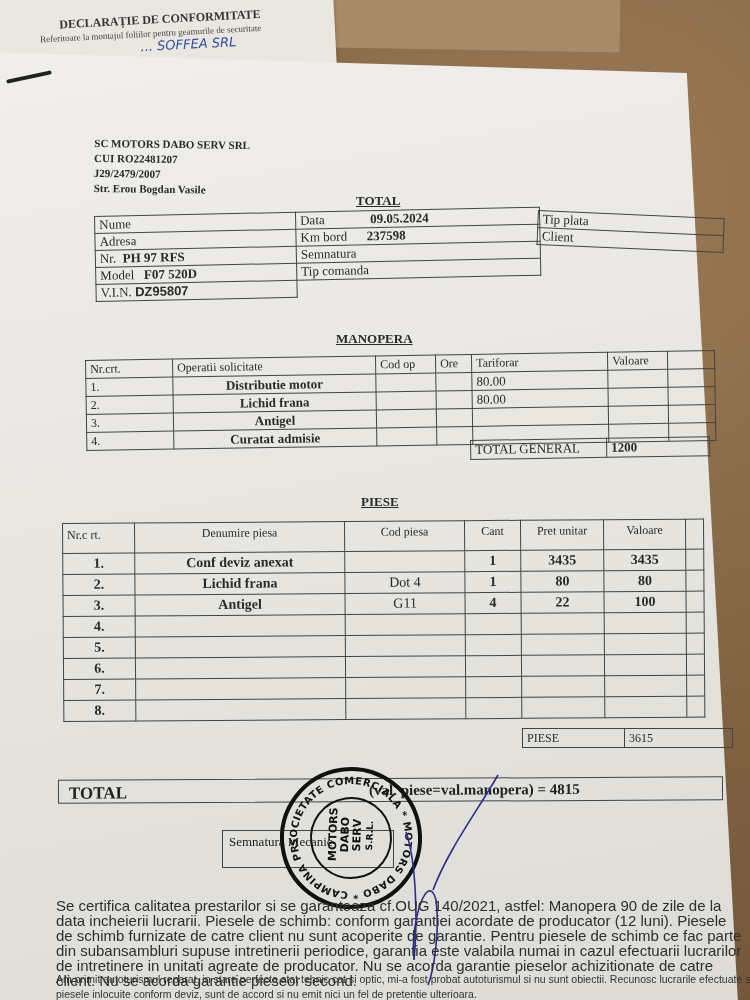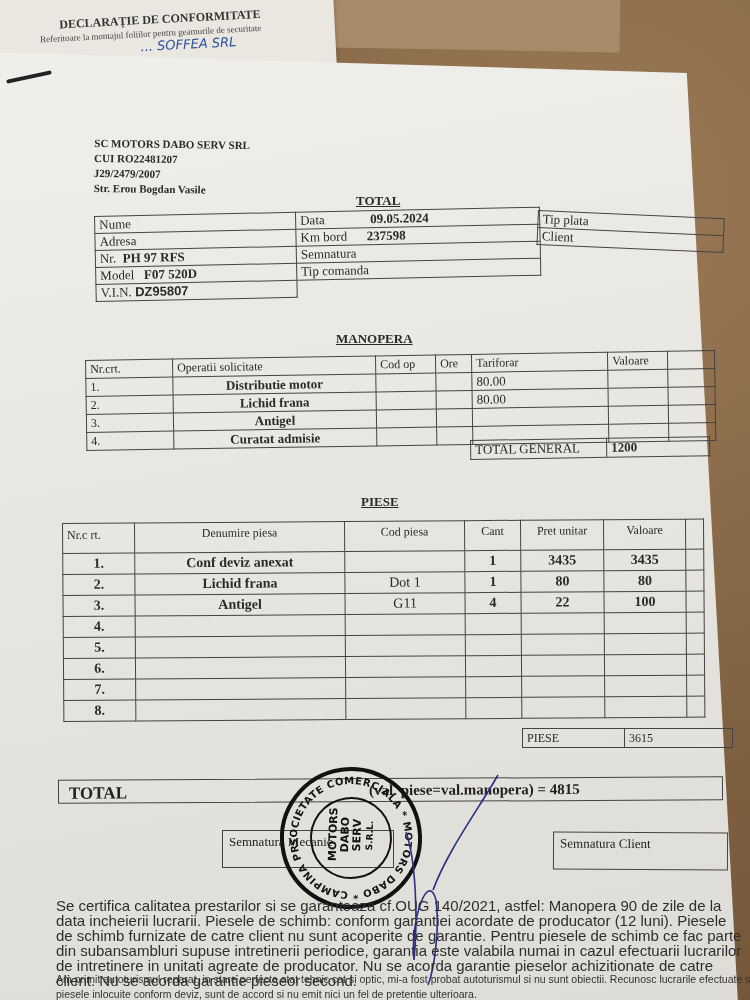--- a/index.html
+++ b/index.html
@@ -222,21 +222,21 @@
           <td class="b c">Conf deviz anexat</td>
           <td class="c"></td>
           <td class="b c">1</td>
           <td class="b c">3435</td>
           <td class="b c">3435</td>
           <td></td>
         </tr>
     <tr>
           <td class="b c">2.</td>
           <td class="b c">Lichid frana</td>
-          <td class="c">Dot 1</td>
+          <td class="c">Dot 4</td>
           <td class="b c">1</td>
           <td class="b c">80</td>
           <td class="b c">80</td>
           <td></td>
         </tr>
     <tr>
           <td class="b c">3.</td>
           <td class="b c">Antigel</td>
           <td class="c">G11</td>
           <td class="b c">4</td>
@@ -300,21 +300,20 @@
     </tr>
   </tbody>
     </table>
 
   <div class="total-box">
     <span class="lbl">TOTAL</span>
     <span class="frm">(val. piese=val.manopera) = 4815</span>
   </div>
 
   <div class="sig-box sig-mec">Semnatura Mecanic</div>
-  <div class="sig-box sig-cli">Semnatura Client</div>
 
   <div class="stamp">
     <div class="inner"></div>
     <svg class="ring" viewBox="0 0 134 134">
       <defs>
           <path id="circ" d="M67,67 m-54,0 a54,54 0 1,1 108,0 a54,54 0 1,1 -108,0"></path>
         </defs>
       <text font-family="DejaVu Sans, sans-serif" font-size="10" font-weight="bold" fill="#111" letter-spacing="0.5">
         <textPath href="#circ">SOCIETATE COMERCIALA * MOTORS DABO * CAMPINA PRAHOVA *</textPath>
       </text>

